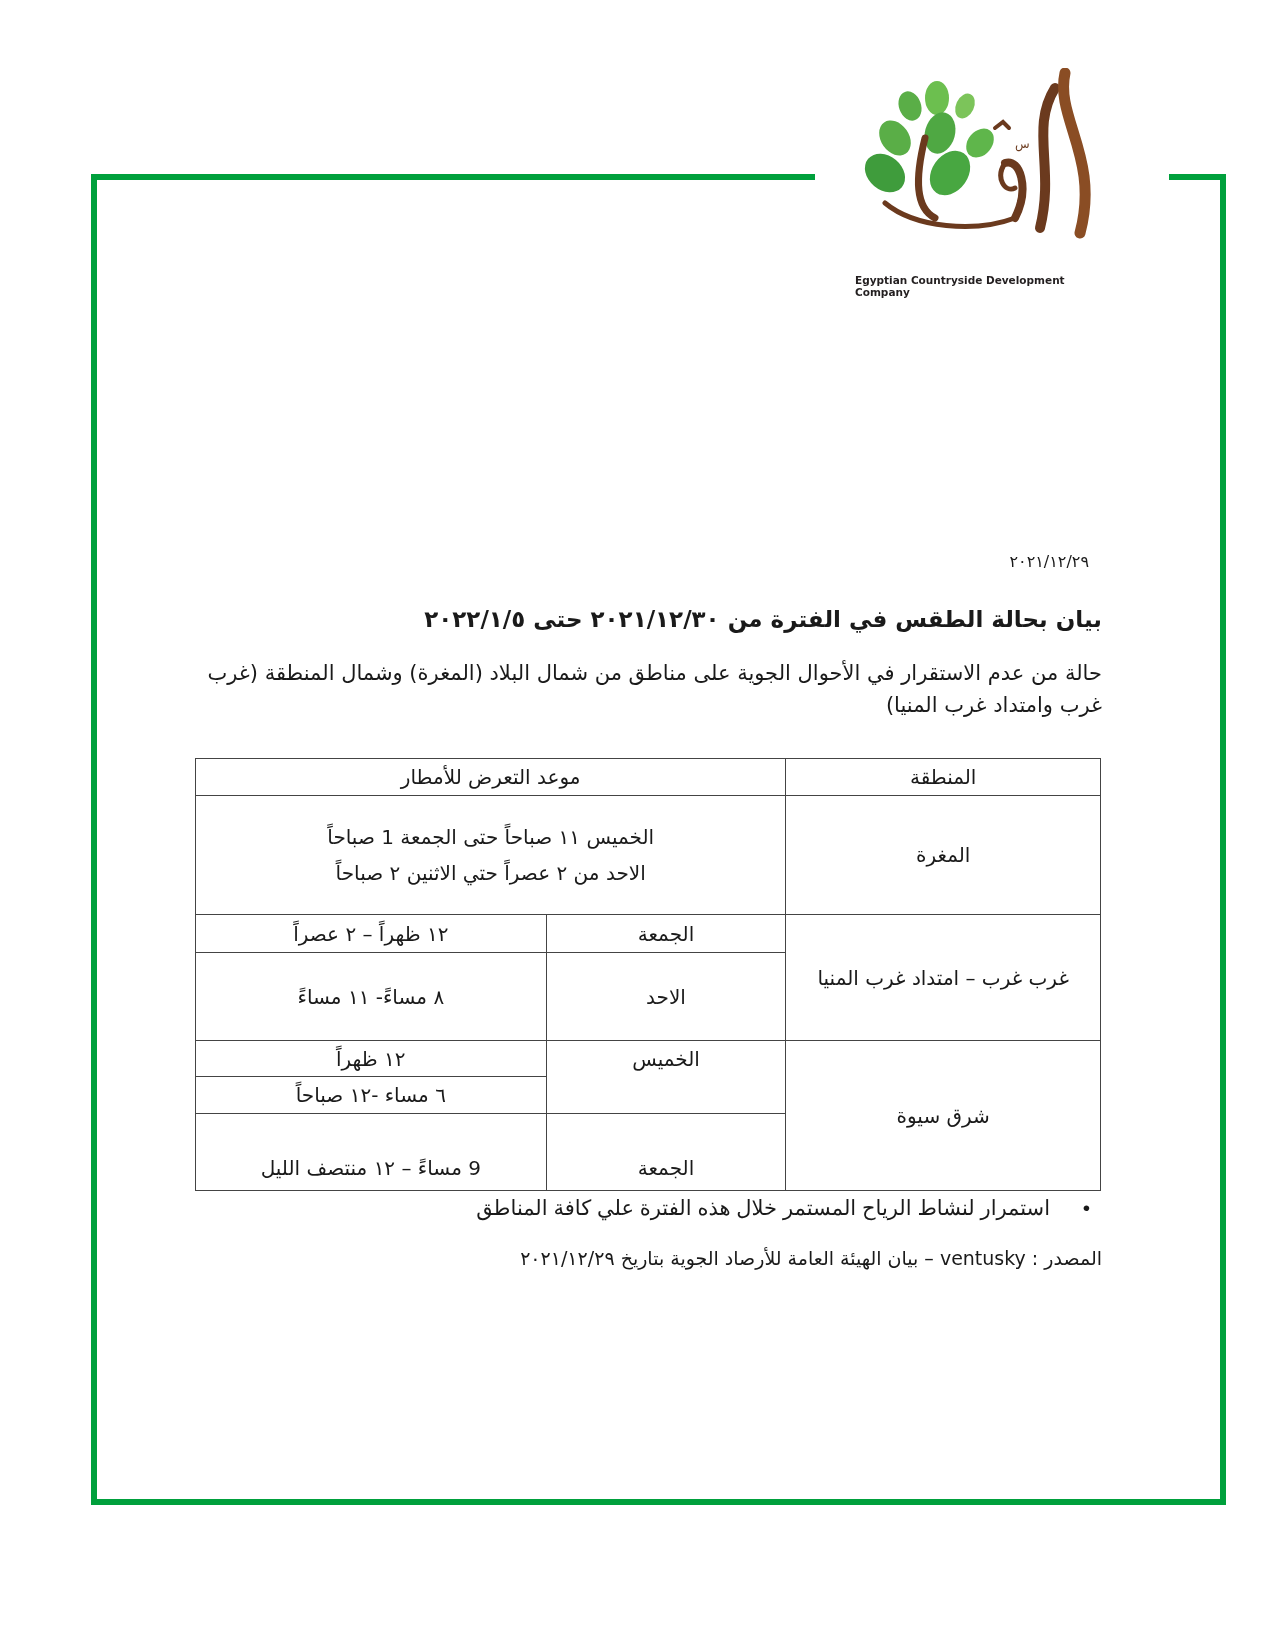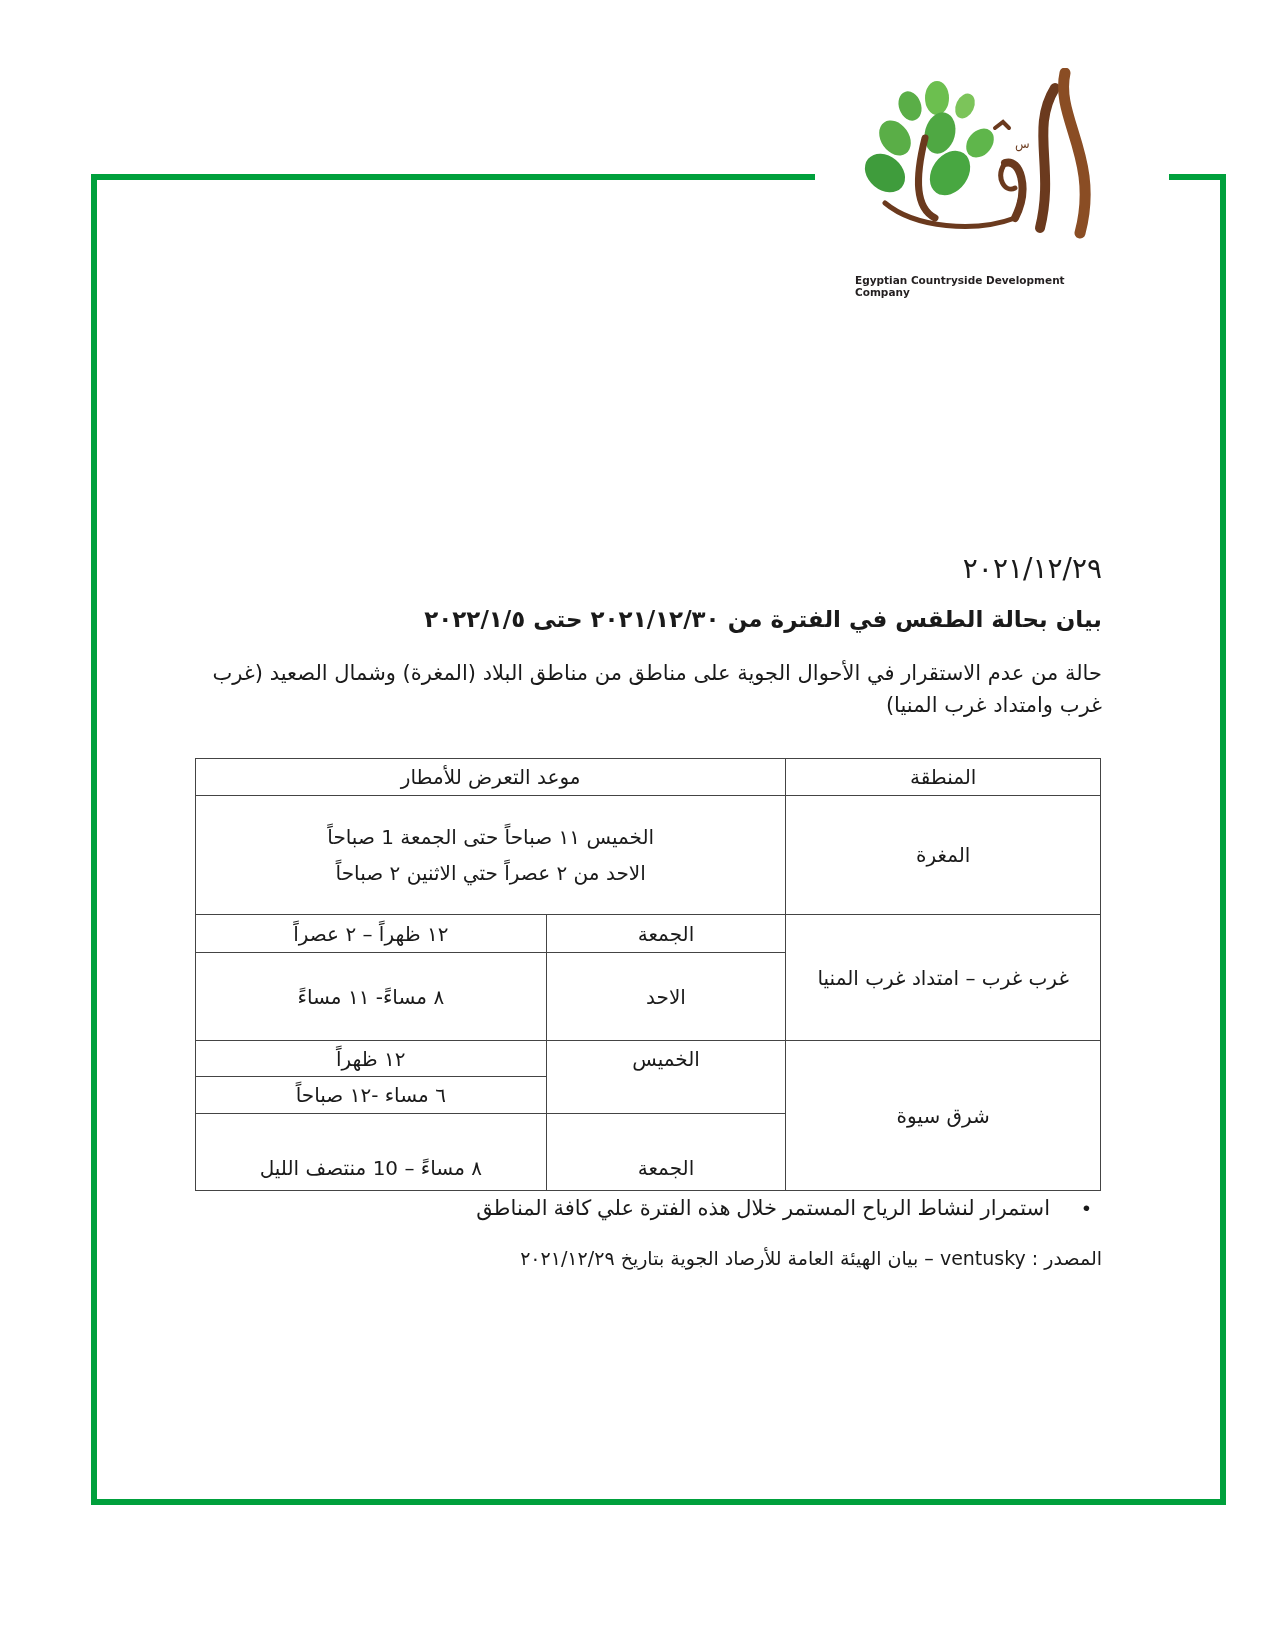--- a/index.html
+++ b/index.html
@@ -5,21 +5,21 @@
   html, body { margin: 0; padding: 0; background: #ffffff; }
   body { width: 1275px; height: 1650px; position: relative; overflow: hidden;
          font-family: "DejaVu Sans", sans-serif; color: #1a1a1a; }
   .frame-seg { position: absolute; background: #00a03c; }
   .logo { position: absolute; left: 855px; top: 68px; width: 265px; height: 230px; }
   .logo-ar { position: absolute; left: 0; width: 265px; top: 178px; text-align: center;
              font-size: 19px; color: #231f20; direction: rtl; font-family: "DejaVu Sans", sans-serif; }
   .logo-en { position: absolute; left: 0; width: 265px; top: 206px; 
              font-size: 10.5px; font-weight: bold; color: #231f20; font-family: "DejaVu Sans", sans-serif; }
   .rtl { direction: rtl; text-align: right; }
-  .date { position: absolute; right: 173px; top: 552px; font-size: 28px; }
+  .date { position: absolute; right: 186px; top: 552px; font-size: 16px; }
   .title { position: absolute; right: 173px; top: 606px; font-size: 23px; font-weight: bold; white-space: nowrap; }
   .intro { position: absolute; right: 173px; width: 935px; top: 657px; font-size: 21px; line-height: 32px; }
   table.rain { position: absolute; left: 195px; top: 758px; width: 906px; border-collapse: collapse;
                direction: rtl; font-size: 20px; }
   table.rain td { border: 1.5px solid #444; text-align: center; vertical-align: middle; padding: 0 6px; }
   .bullet { position: absolute; right: 225px; top: 1196px; font-size: 21px; white-space: nowrap;
             font-family: "Liberation Sans", sans-serif; }
   .bullet-dot { position: absolute; right: -40px; top: 0; font-size: 21px; }
   .source { position: absolute; right: 173px; top: 1247px; font-size: 19px; white-space: nowrap; }
 </style>
@@ -53,21 +53,21 @@
       <path d="M210 5 C 200 50, 245 90, 225 165" stroke-width="11" stroke="#8a4d24"></path>
       <path d="M140 60 l 8 -6 l 6 6" stroke-width="4"></path>
     </g>
     <text x="160" y="80" font-size="12" fill="#6b3a1e">س</text>
   </svg>
   <div class="logo-en">Egyptian Countryside Development Company</div>
 </div>
 
 <div class="date rtl">٢٠٢١/١٢/٢٩</div>
 <div class="title rtl">بيان بحالة الطقس في الفترة من ٢٠٢١/١٢/٣٠ حتى ٢٠٢٢/١/٥</div>
-<div class="intro rtl">حالة من عدم الاستقرار في الأحوال الجوية على مناطق من مناطق البلاد (المغرة) وشمال الصعيد (غرب غرب وامتداد غرب المنيا)</div>
+<div class="intro rtl">حالة من عدم الاستقرار في الأحوال الجوية على مناطق من شمال البلاد (المغرة) وشمال المنطقة (غرب غرب وامتداد غرب المنيا)</div>
 
 <table class="rain">
   <colgroup>
     <col style="width:315px">
     <col style="width:240px">
     <col style="width:351px">
   </colgroup>
   <tbody>
       <tr style="height:37px">
     <td>المنطقة</td>
@@ -92,21 +92,21 @@
   <tr style="height:36px">
     <td rowspan="3">شرق سيوة</td>
     <td rowspan="2" style="vertical-align:top; padding-top:6px;">الخميس</td>
     <td>١٢ ظهراً</td>
   </tr>
   <tr style="height:37px">
     <td>٦ مساء -١٢ صباحاً</td>
   </tr>
   <tr style="height:77px">
     <td style="vertical-align:bottom; padding-bottom:10px;">الجمعة</td>
-    <td style="vertical-align:bottom; padding-bottom:10px;">٨ مساءً – 10 منتصف الليل</td>
+    <td style="vertical-align:bottom; padding-bottom:10px;">9 مساءً – ١٢ منتصف الليل</td>
   </tr>
 </tbody>
   </table>
 
 <div class="bullet rtl">
   <span>استمرار لنشاط الرياح المستمر خلال هذه الفترة علي كافة المناطق</span>
   <span class="bullet-dot">•</span>
 </div>
 <div class="source rtl">المصدر : ventusky – بيان الهيئة العامة للأرصاد الجوية بتاريخ ٢٠٢١/١٢/٢٩</div>
 

